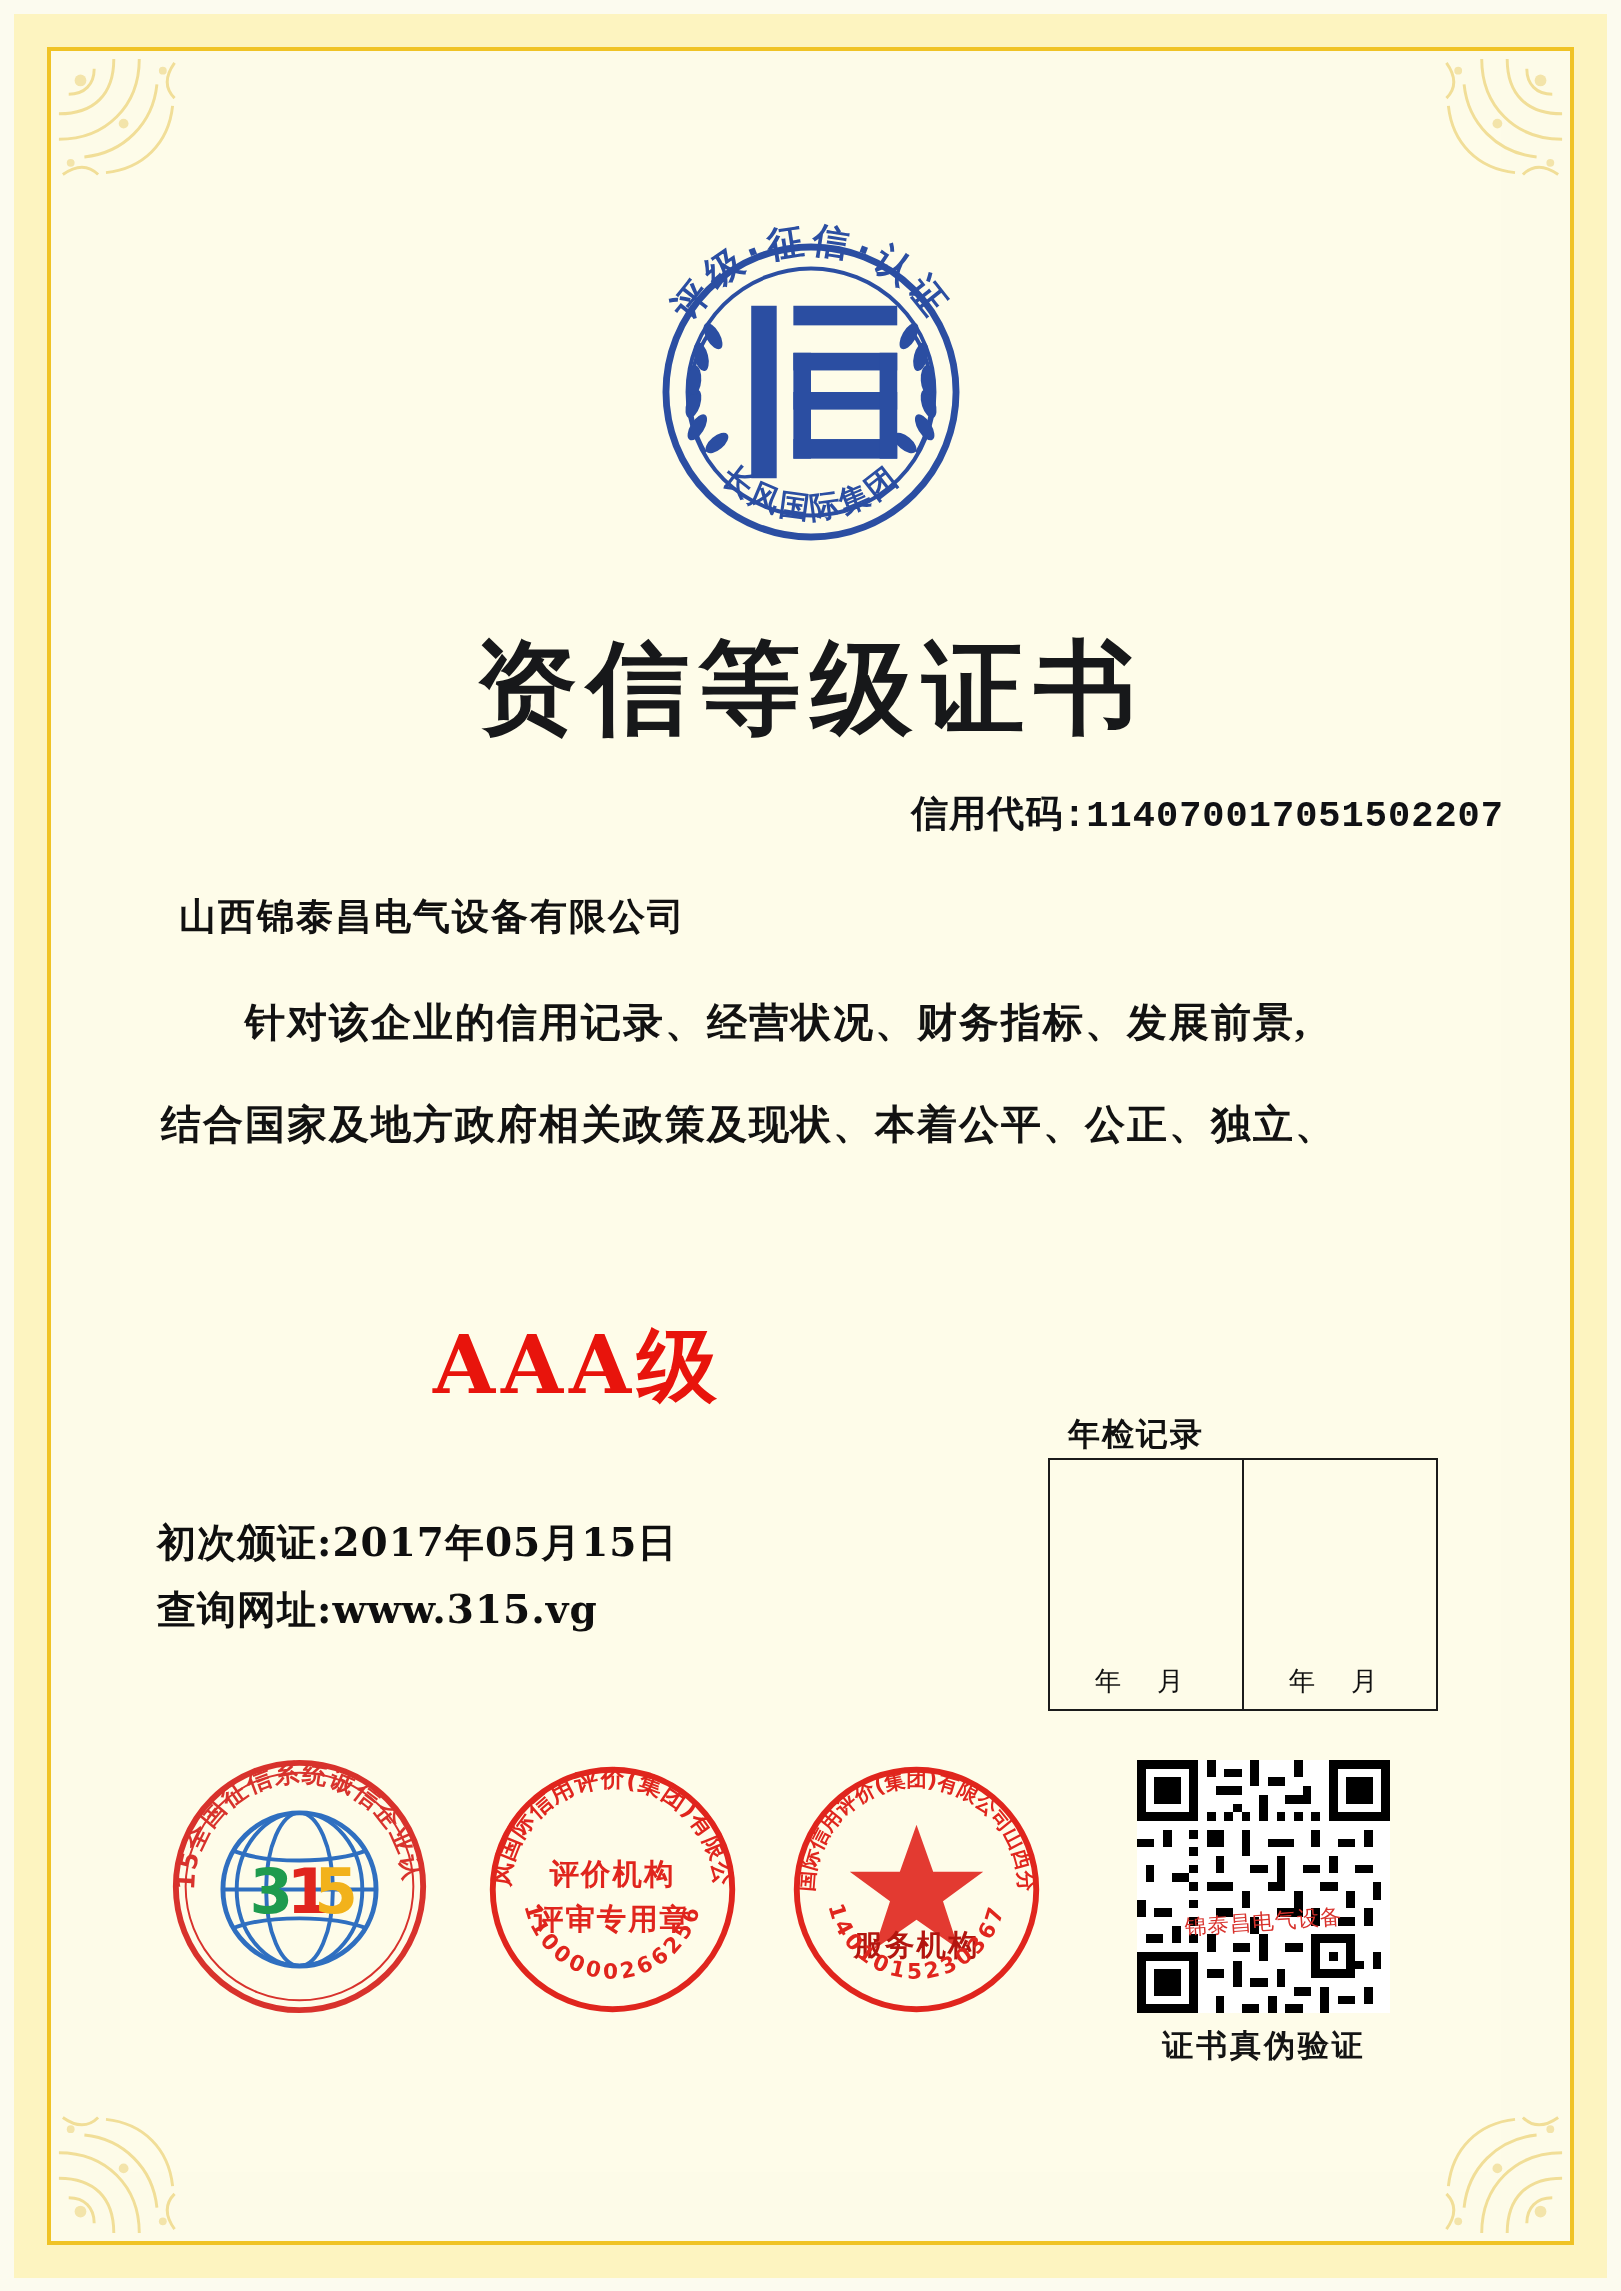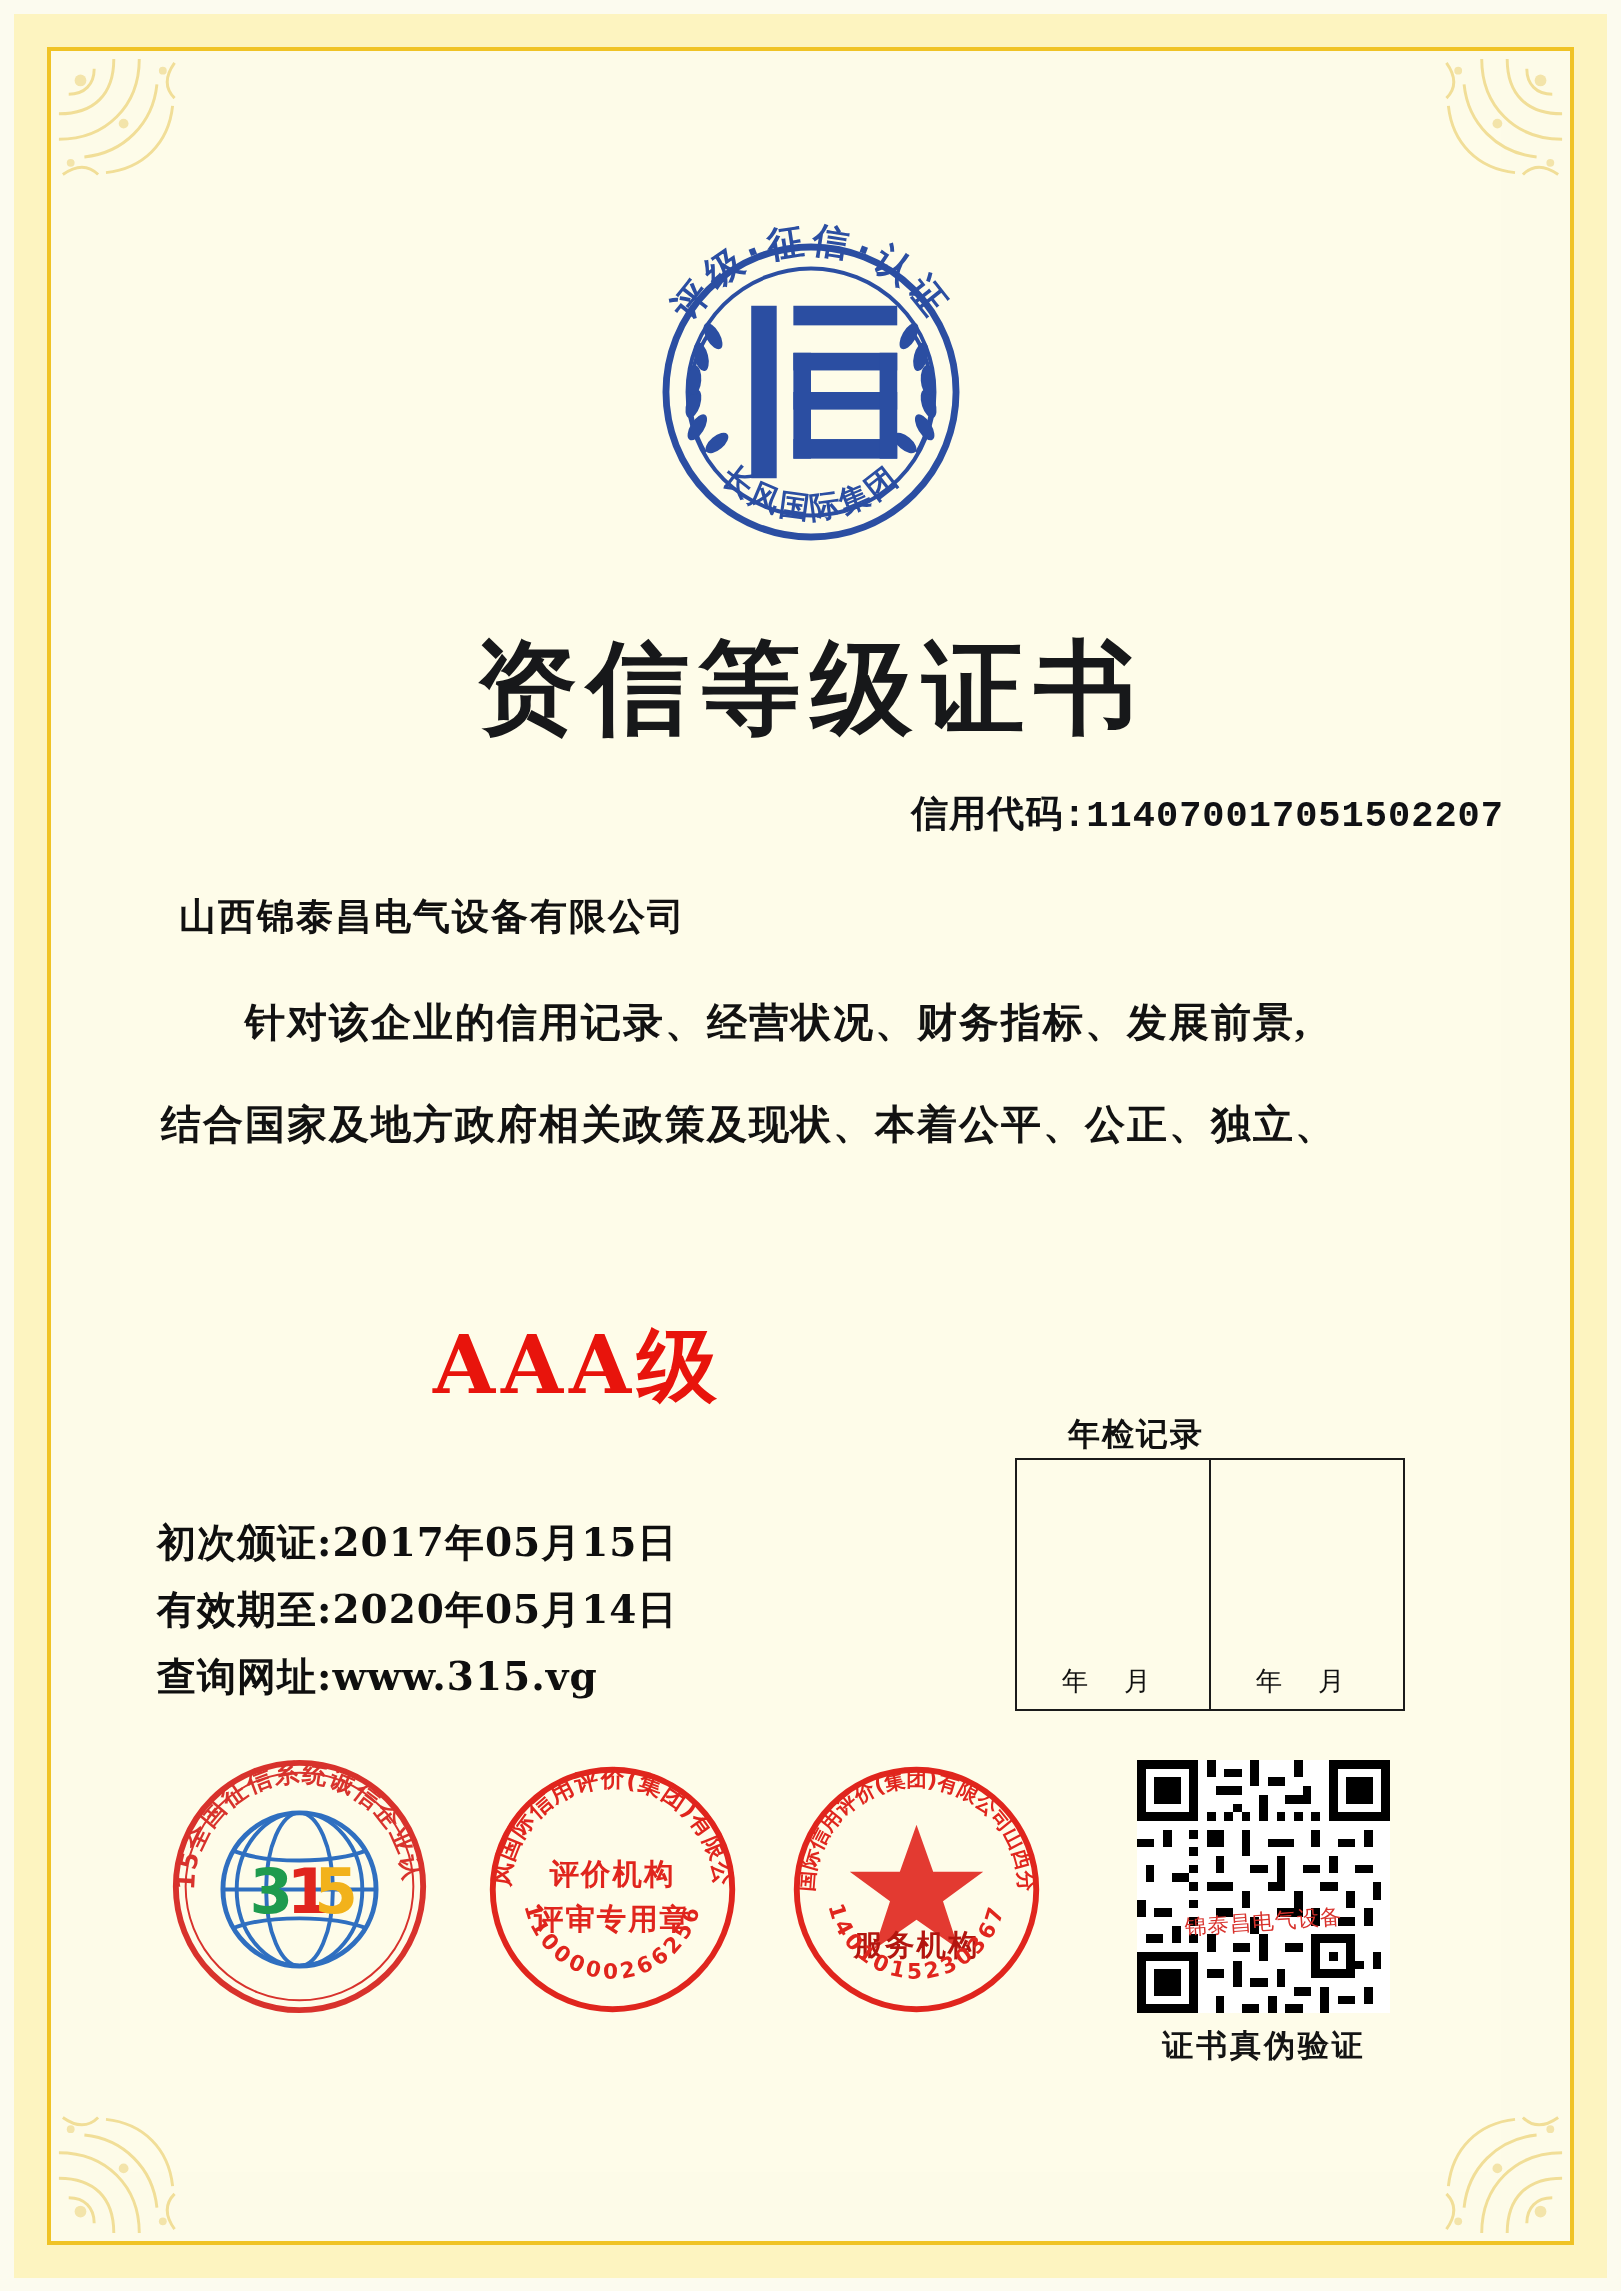--- a/index.html
+++ b/index.html
@@ -148,21 +148,21 @@
     top: 1325px;
     font-family: "DejaVu Sans", sans-serif;
     font-weight: bold;
     font-size: 32px;
     color: #111;
     letter-spacing: 2px;
     text-align: right;
   }
   .annual-box {
     position: absolute;
-    left: 927px;
+    left: 960px;
     top: 1370px;
     width: 390px;
     height: 253px;
     border: 2.9px solid #1b1b1b;
     box-sizing: border-box;
     display: flex;
   }
   .annual-cell {
     flex: 1;
     position: relative;
@@ -409,21 +409,20 @@
       <div class="annual-cell">
         <div class="ym">年   月</div>
       </div>
       <div class="annual-cell">
         <div class="ym">年   月</div>
       </div>
     </div>
 
     <div class="meta">
       <div>初次颁证:2017年05月15日</div>
-      <div>有效期至:2020年05月14日</div>
       <div>查询网址:www.315.vg</div>
     </div>
 
     <div class="stamps">
 
       <div class="stamp stamp-315">
         <svg width="265" height="265" viewBox="0 0 270 270">
           <defs>
             <path id="s315top" d="M 28 135 A 107 107 0 0 1 242 135"></path>
             <path id="s315bot" d="M 34 135 A 101 101 0 0 0 236 135"></path>

